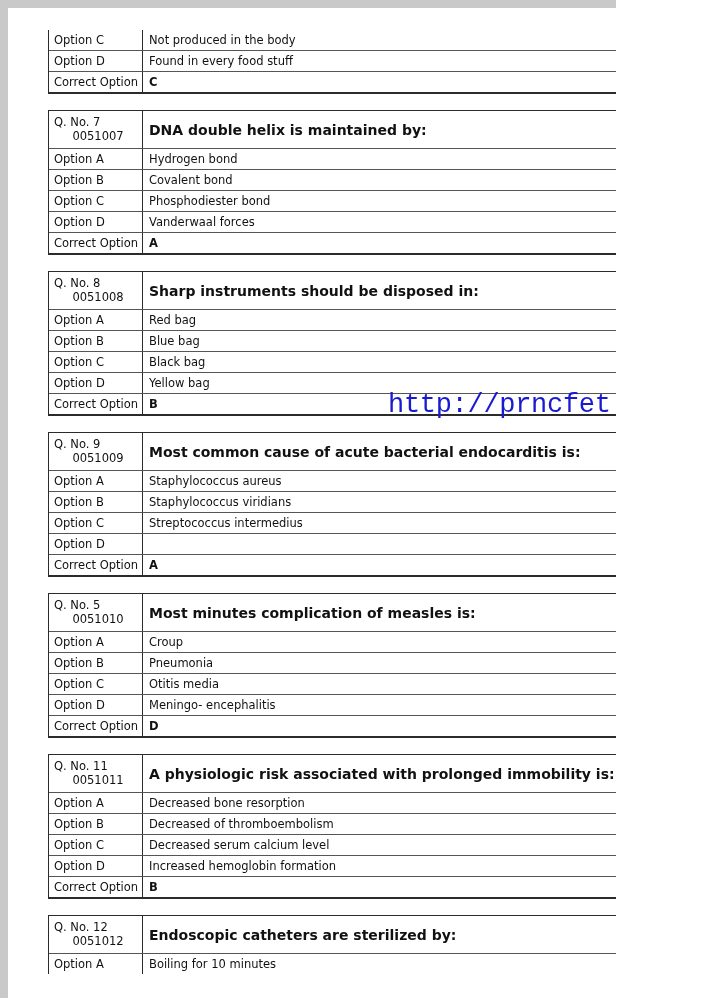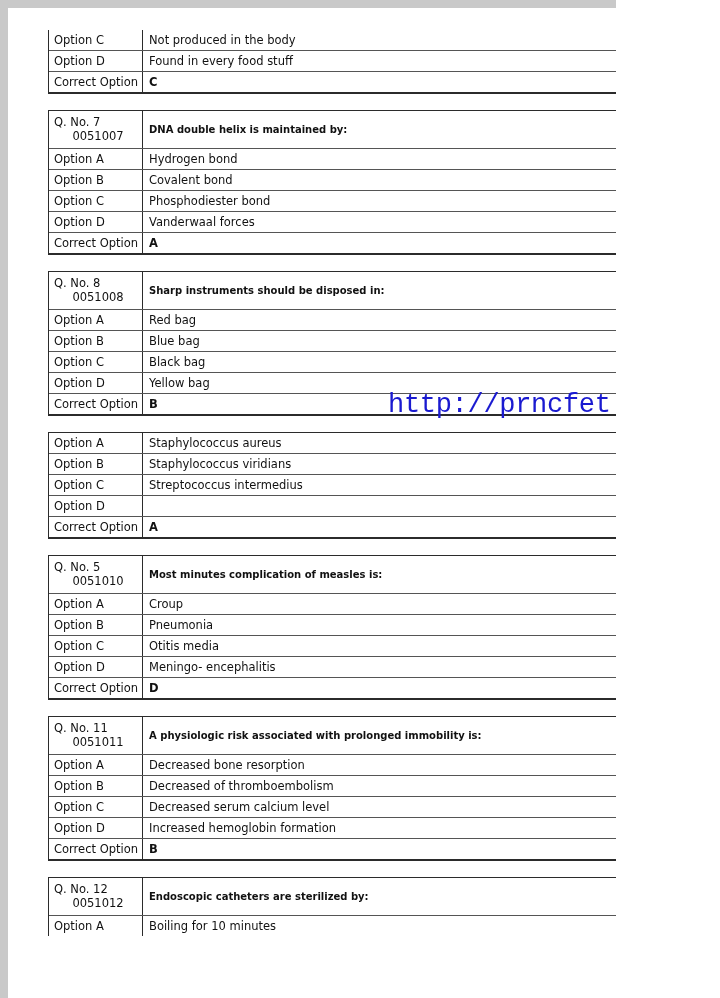--- a/index.html
+++ b/index.html
@@ -86,21 +86,21 @@
   }
 
   
   .row-question .cell-label {
     padding-top: 5px;
     padding-bottom: 5px;
     line-height: 13.5px;
   }
   .row-question .cell-value {
     font-weight: bold;
-    font-size: 10px;
+    font-size: 14px;
     padding-top: 12px;
     padding-bottom: 5px;
   }
   .qno-line2 { display: block; text-align: center; }
 
   
   .row-correct .cell-value {
     font-weight: bold;
   }
 
@@ -185,20 +185,24 @@
           <div class="row">
             <div class="cell-label">Option D</div>
             <div class="cell-value">Yellow bag</div>
           </div>
           <div class="row row-correct">
             <div class="cell-label">Correct Option</div>
             <div class="cell-value">B</div>
           </div>
         </div>
         <div class="qblock">
+          <div class="row row-question">
+            <div class="cell-label"><span>Q. No. 9</span><span class="qno-line2">0051009</span></div>
+            <div class="cell-value">Most common cause of acute bacterial endocarditis is:</div>
+          </div>
           <div class="row">
             <div class="cell-label">Option A</div>
             <div class="cell-value">Staphylococcus aureus</div>
           </div>
           <div class="row">
             <div class="cell-label">Option B</div>
             <div class="cell-value">Staphylococcus viridians</div>
           </div>
           <div class="row">
             <div class="cell-label">Option C</div>

